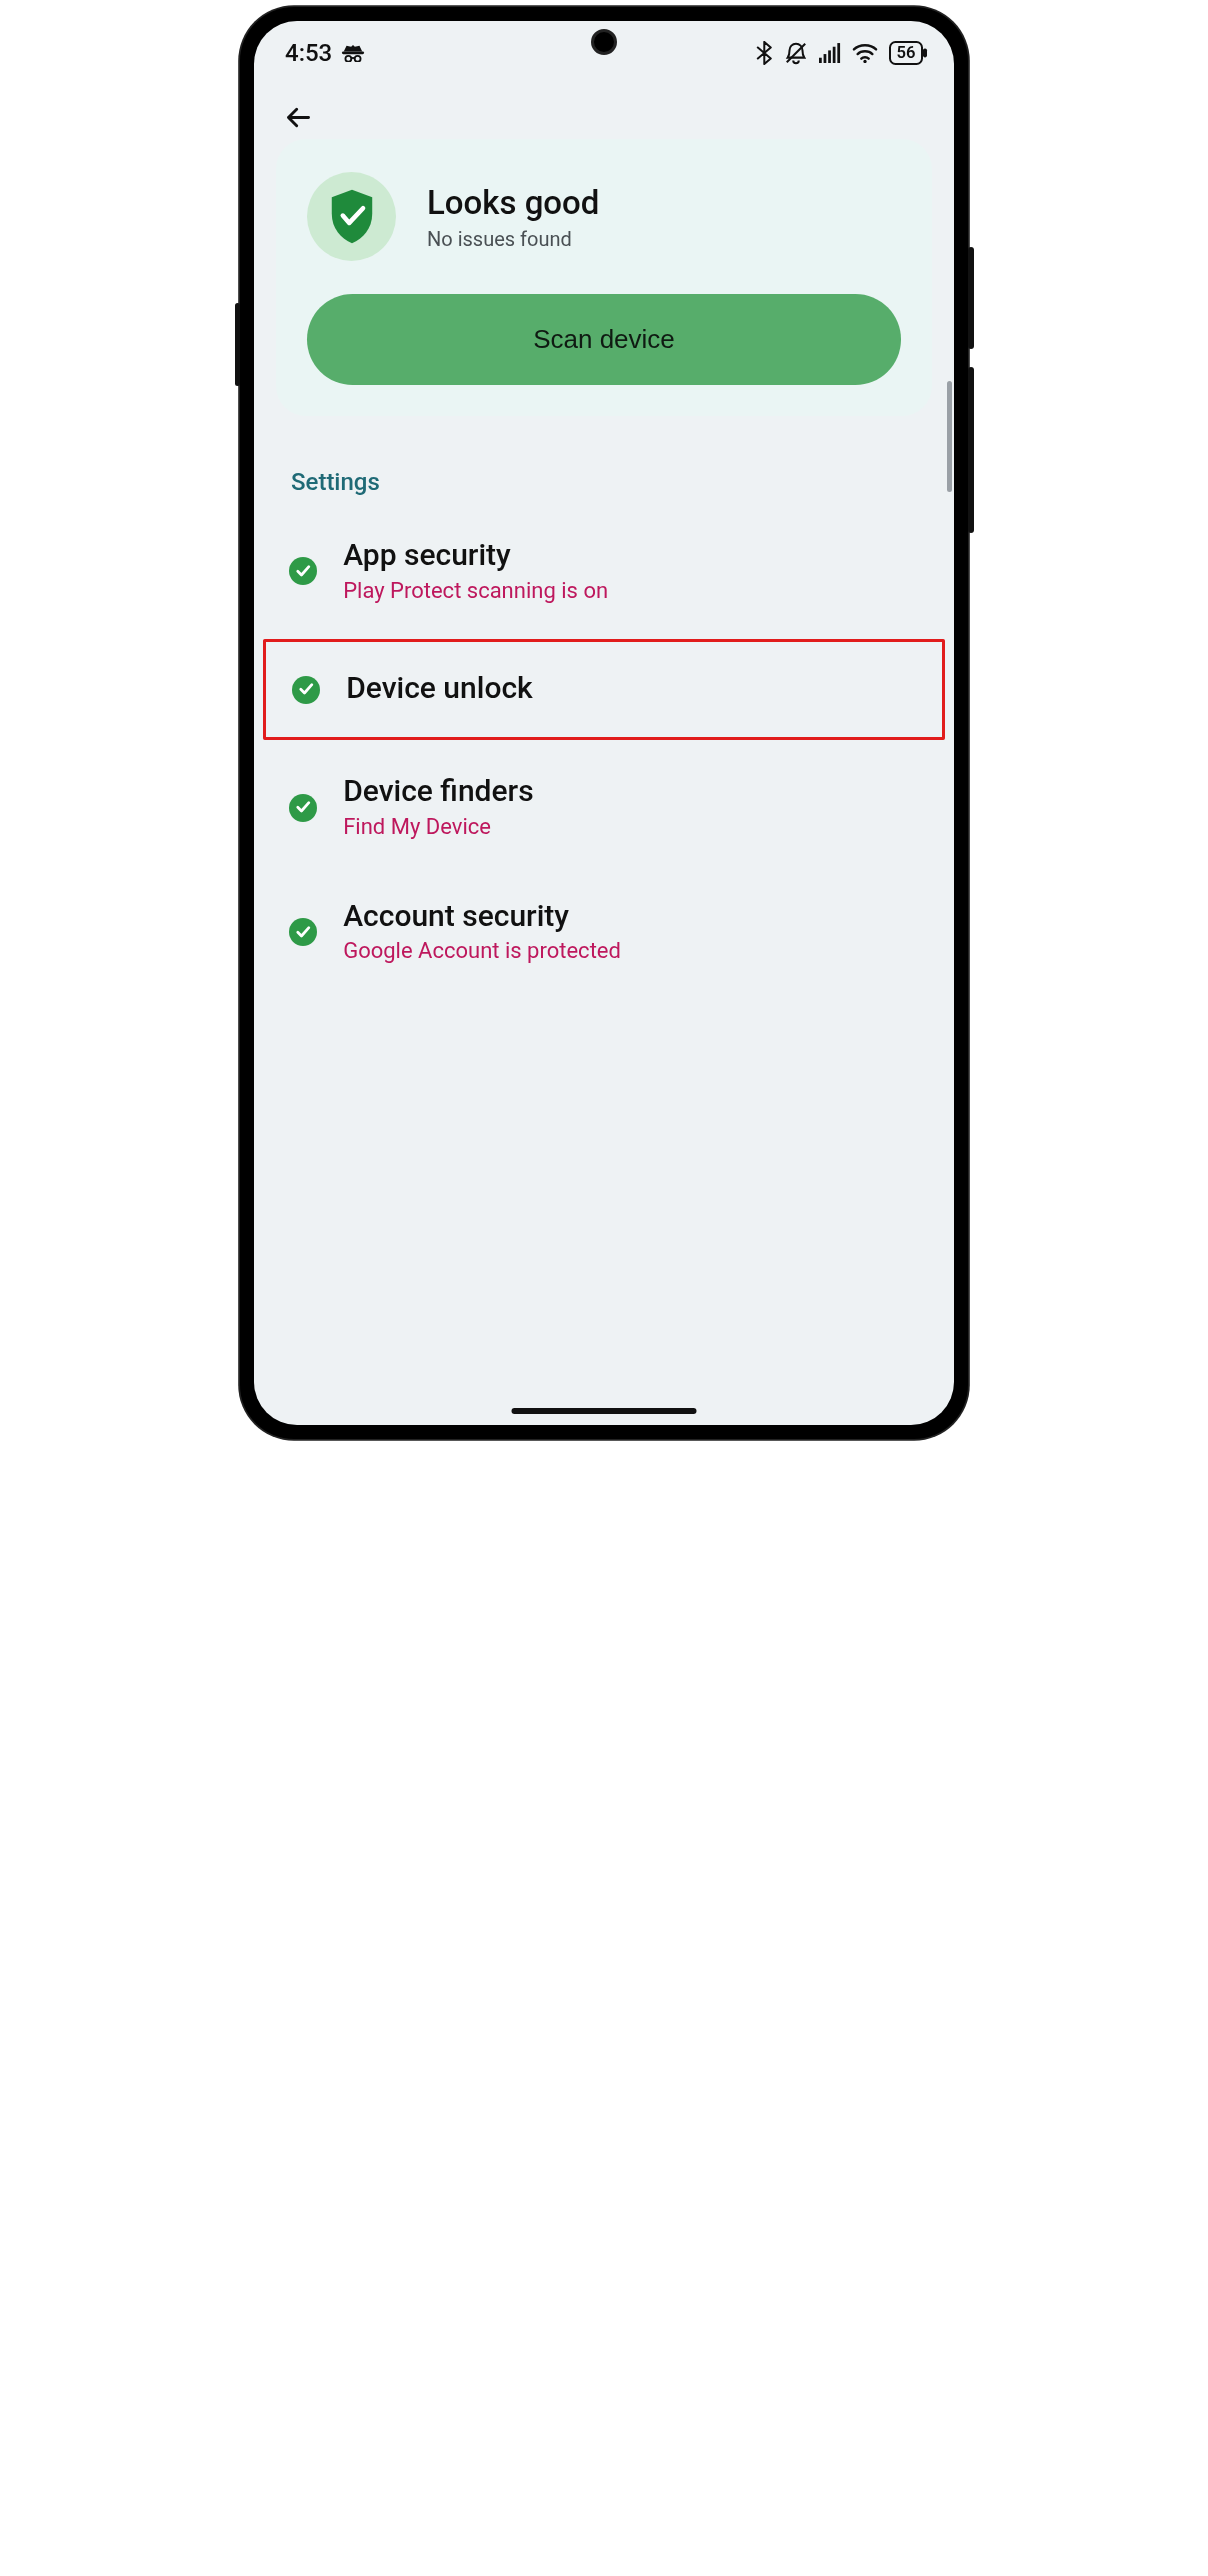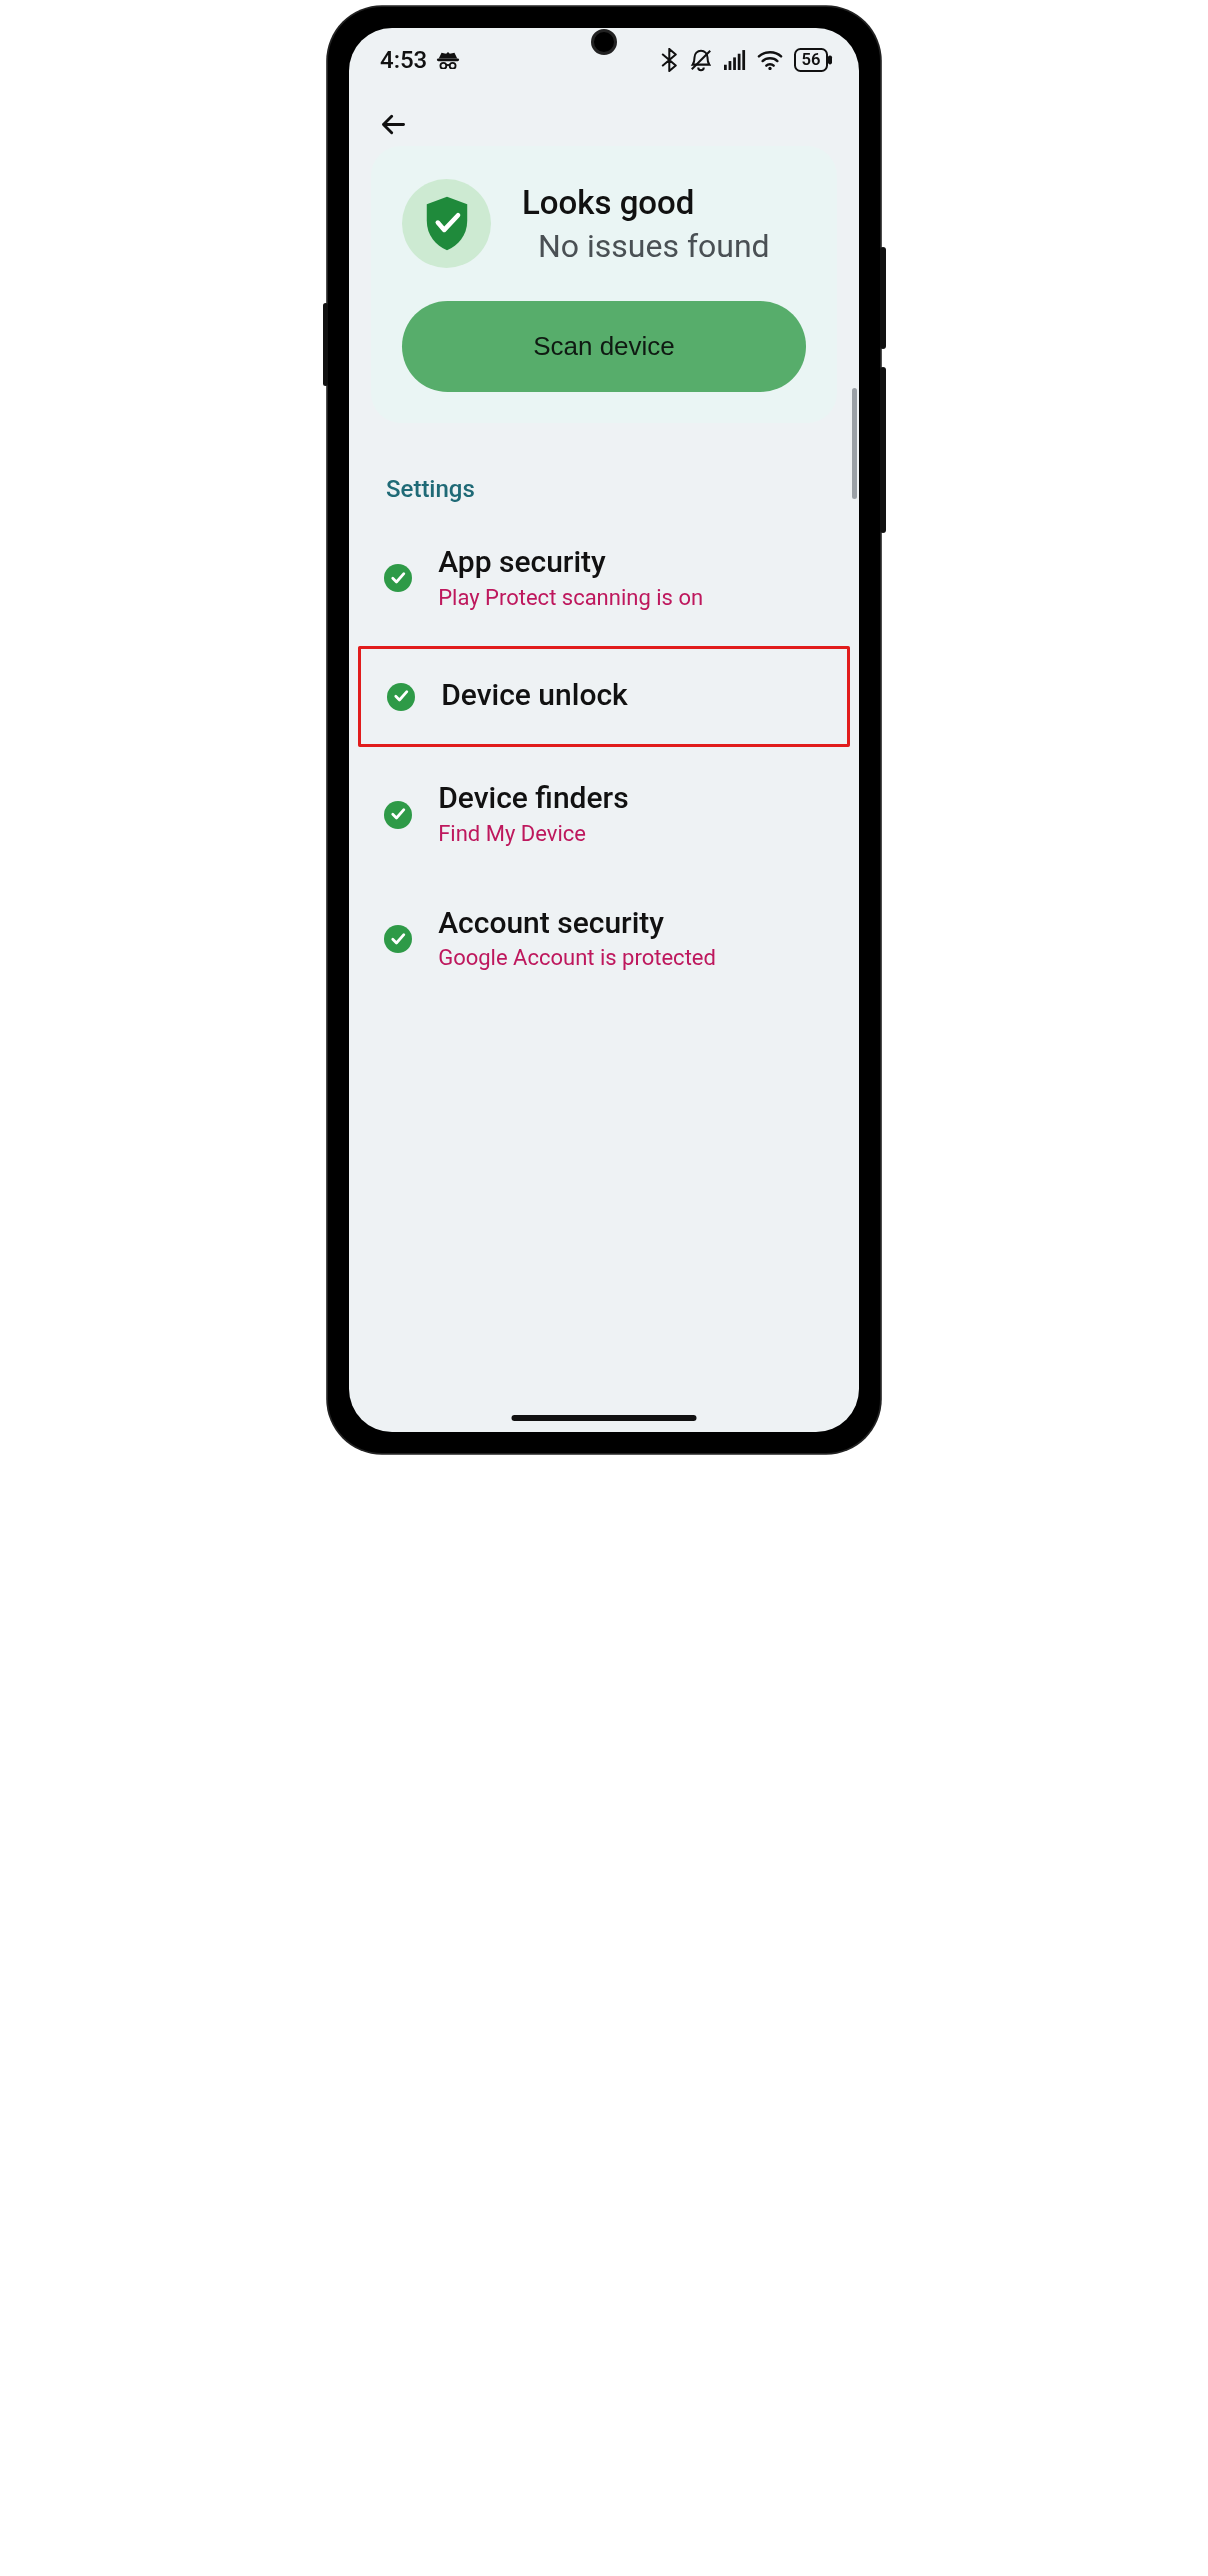--- a/index.html
+++ b/index.html
@@ -4,24 +4,24 @@
 <style>
   * { box-sizing: border-box; margin: 0; padding: 0; }
   body {
     background: #fff;
     font-family: -apple-system, BlinkMacSystemFont, "Segoe UI", Roboto, Helvetica, Arial, sans-serif;
     display: flex;
     justify-content: center;
     padding: 7.4px;
   }
   .phone-frame {
-    width: 552px;
+    width: 728px;
     background: #000;
     border-radius: 54px;
-    padding: 21px;
+    padding: 14px;
     position: relative;
     box-shadow: 0 0 0 1.8px #222;
   }
   .screen {
     background: #eef2f4;
     border-radius: 43px;
     height: 1404px;
     overflow: hidden;
     position: relative;
   }
@@ -88,21 +88,21 @@
     background: #eaf5f4;
     border-radius: 30px;
     padding: 33px 31px 31px 31px;
   }
   .status-card-top { display:flex; align-items:center; gap: 31px; }
   .shield-circle {
     width: 89px; height: 89px; border-radius: 50%;
     background: #cdead2; display:flex; align-items:center; justify-content:center;
   }
   .status-texts .h { font-size: 33px; font-weight:500; color:#111; margin-bottom:5.5px;}
-  .status-texts .s { font-size: 32px; color:#4a5054;margin-left:16px; }
+  .status-texts .s { font-size: 20px; color:#4a5054; }
   .scan-btn {
     margin-top: 33px;
     width: 100%;
     background: #57ad6b;
     color: #0f1a12;
     font-size: 26px;
     font-weight: 500;
     border: none;
     border-radius: 55px;
     padding: 30px 0;

